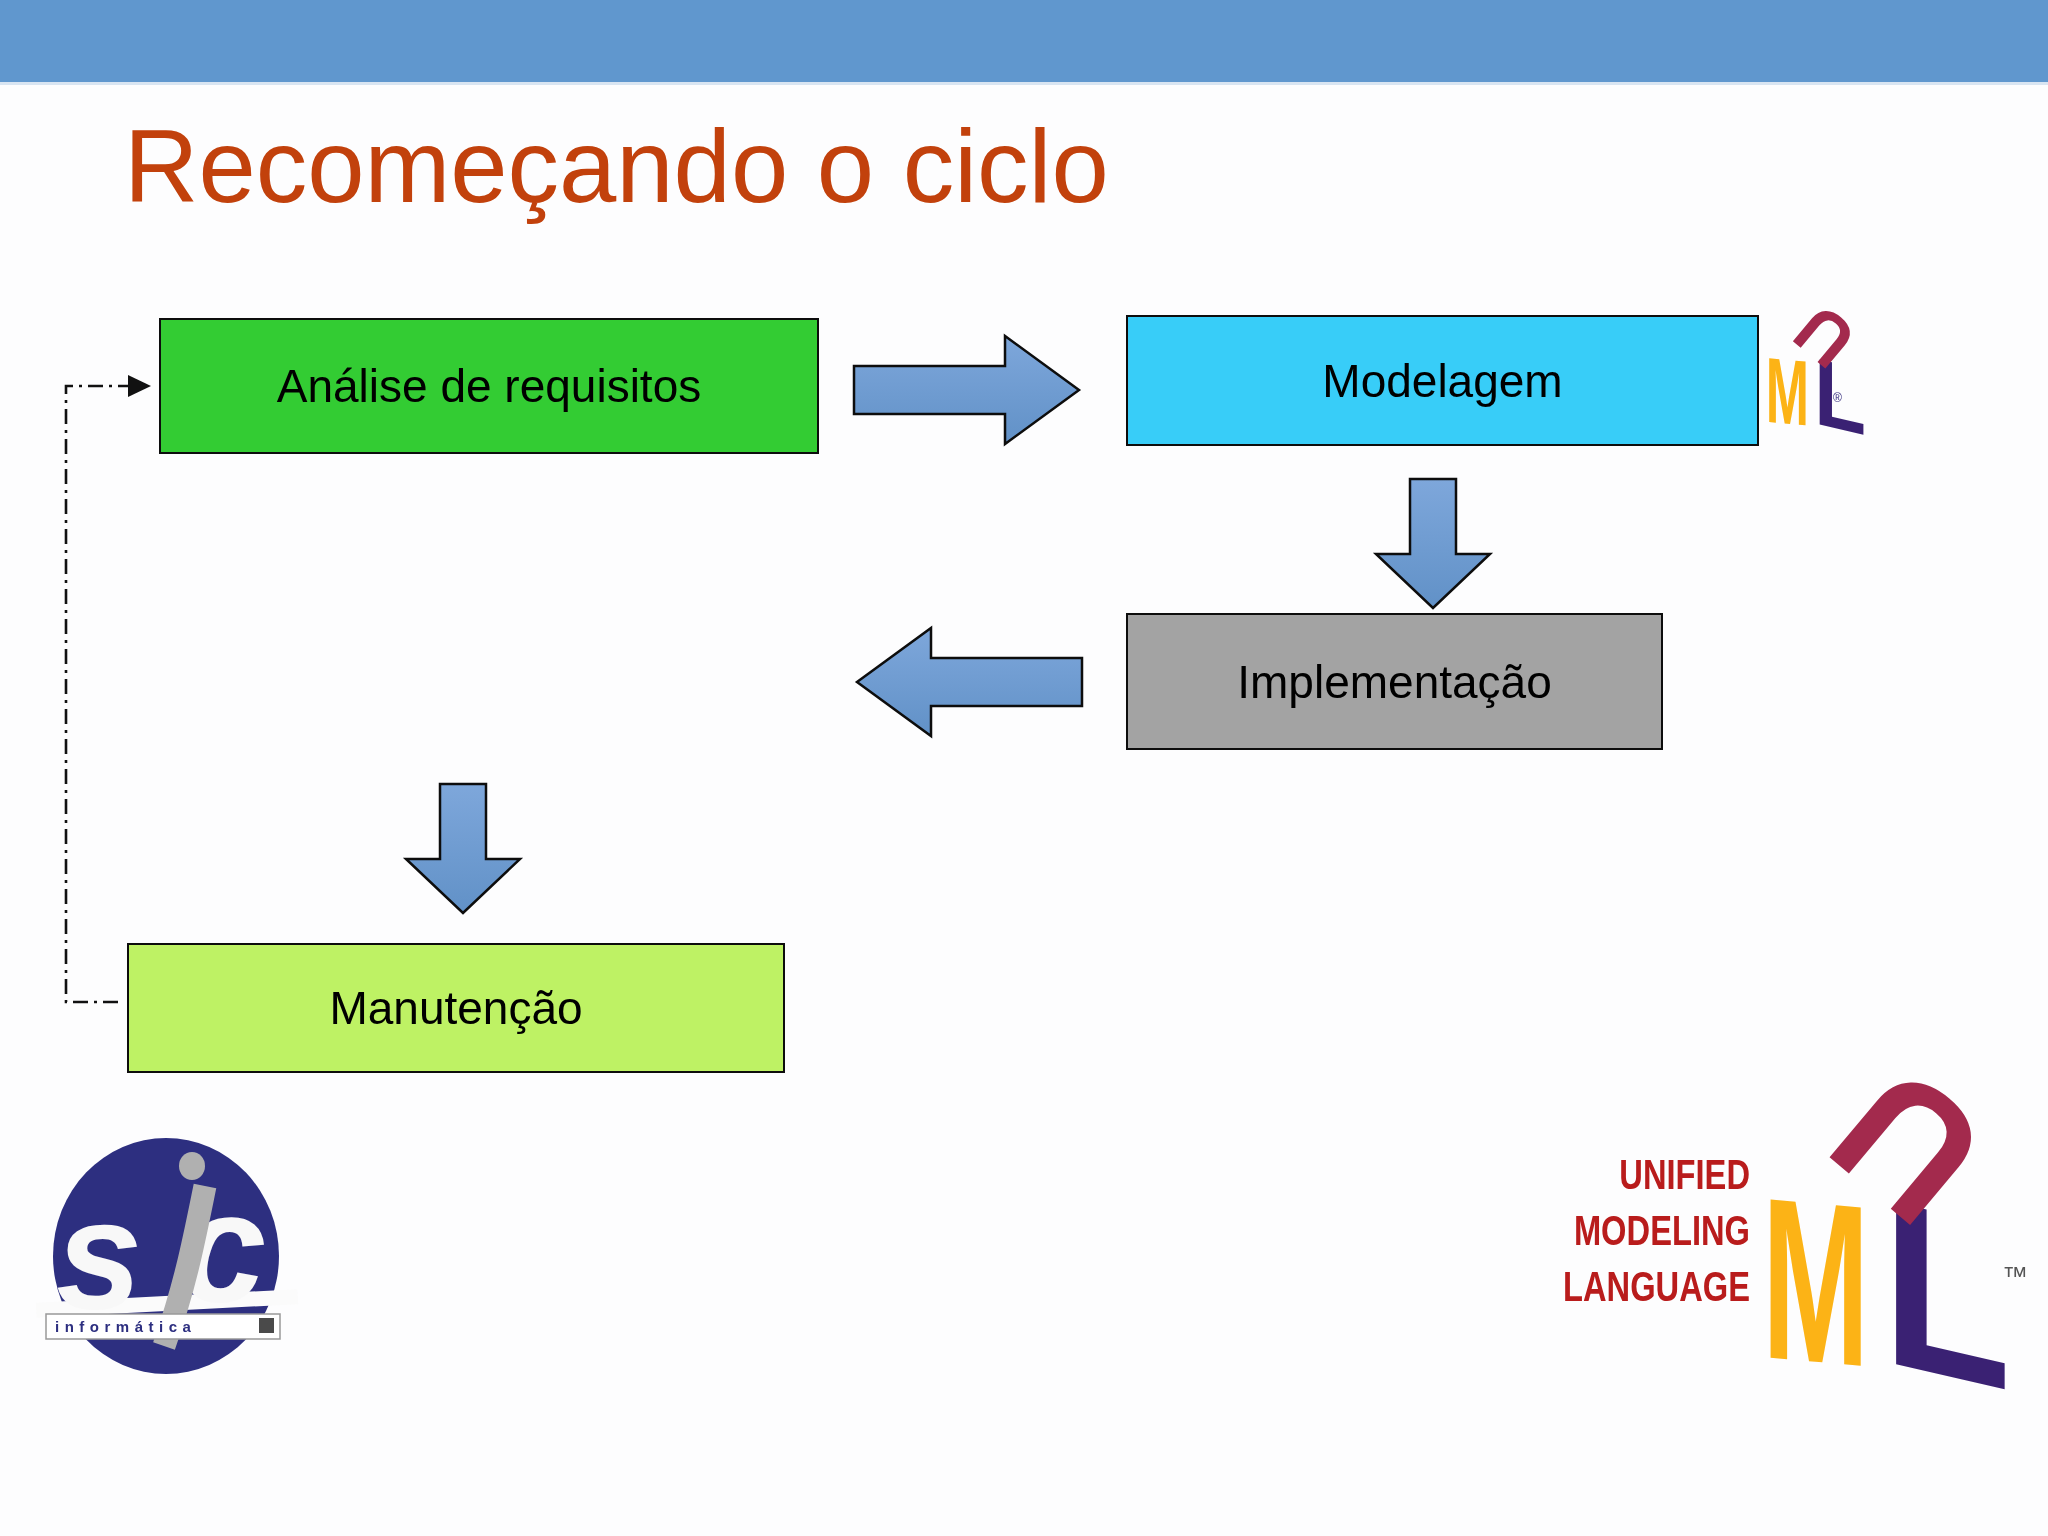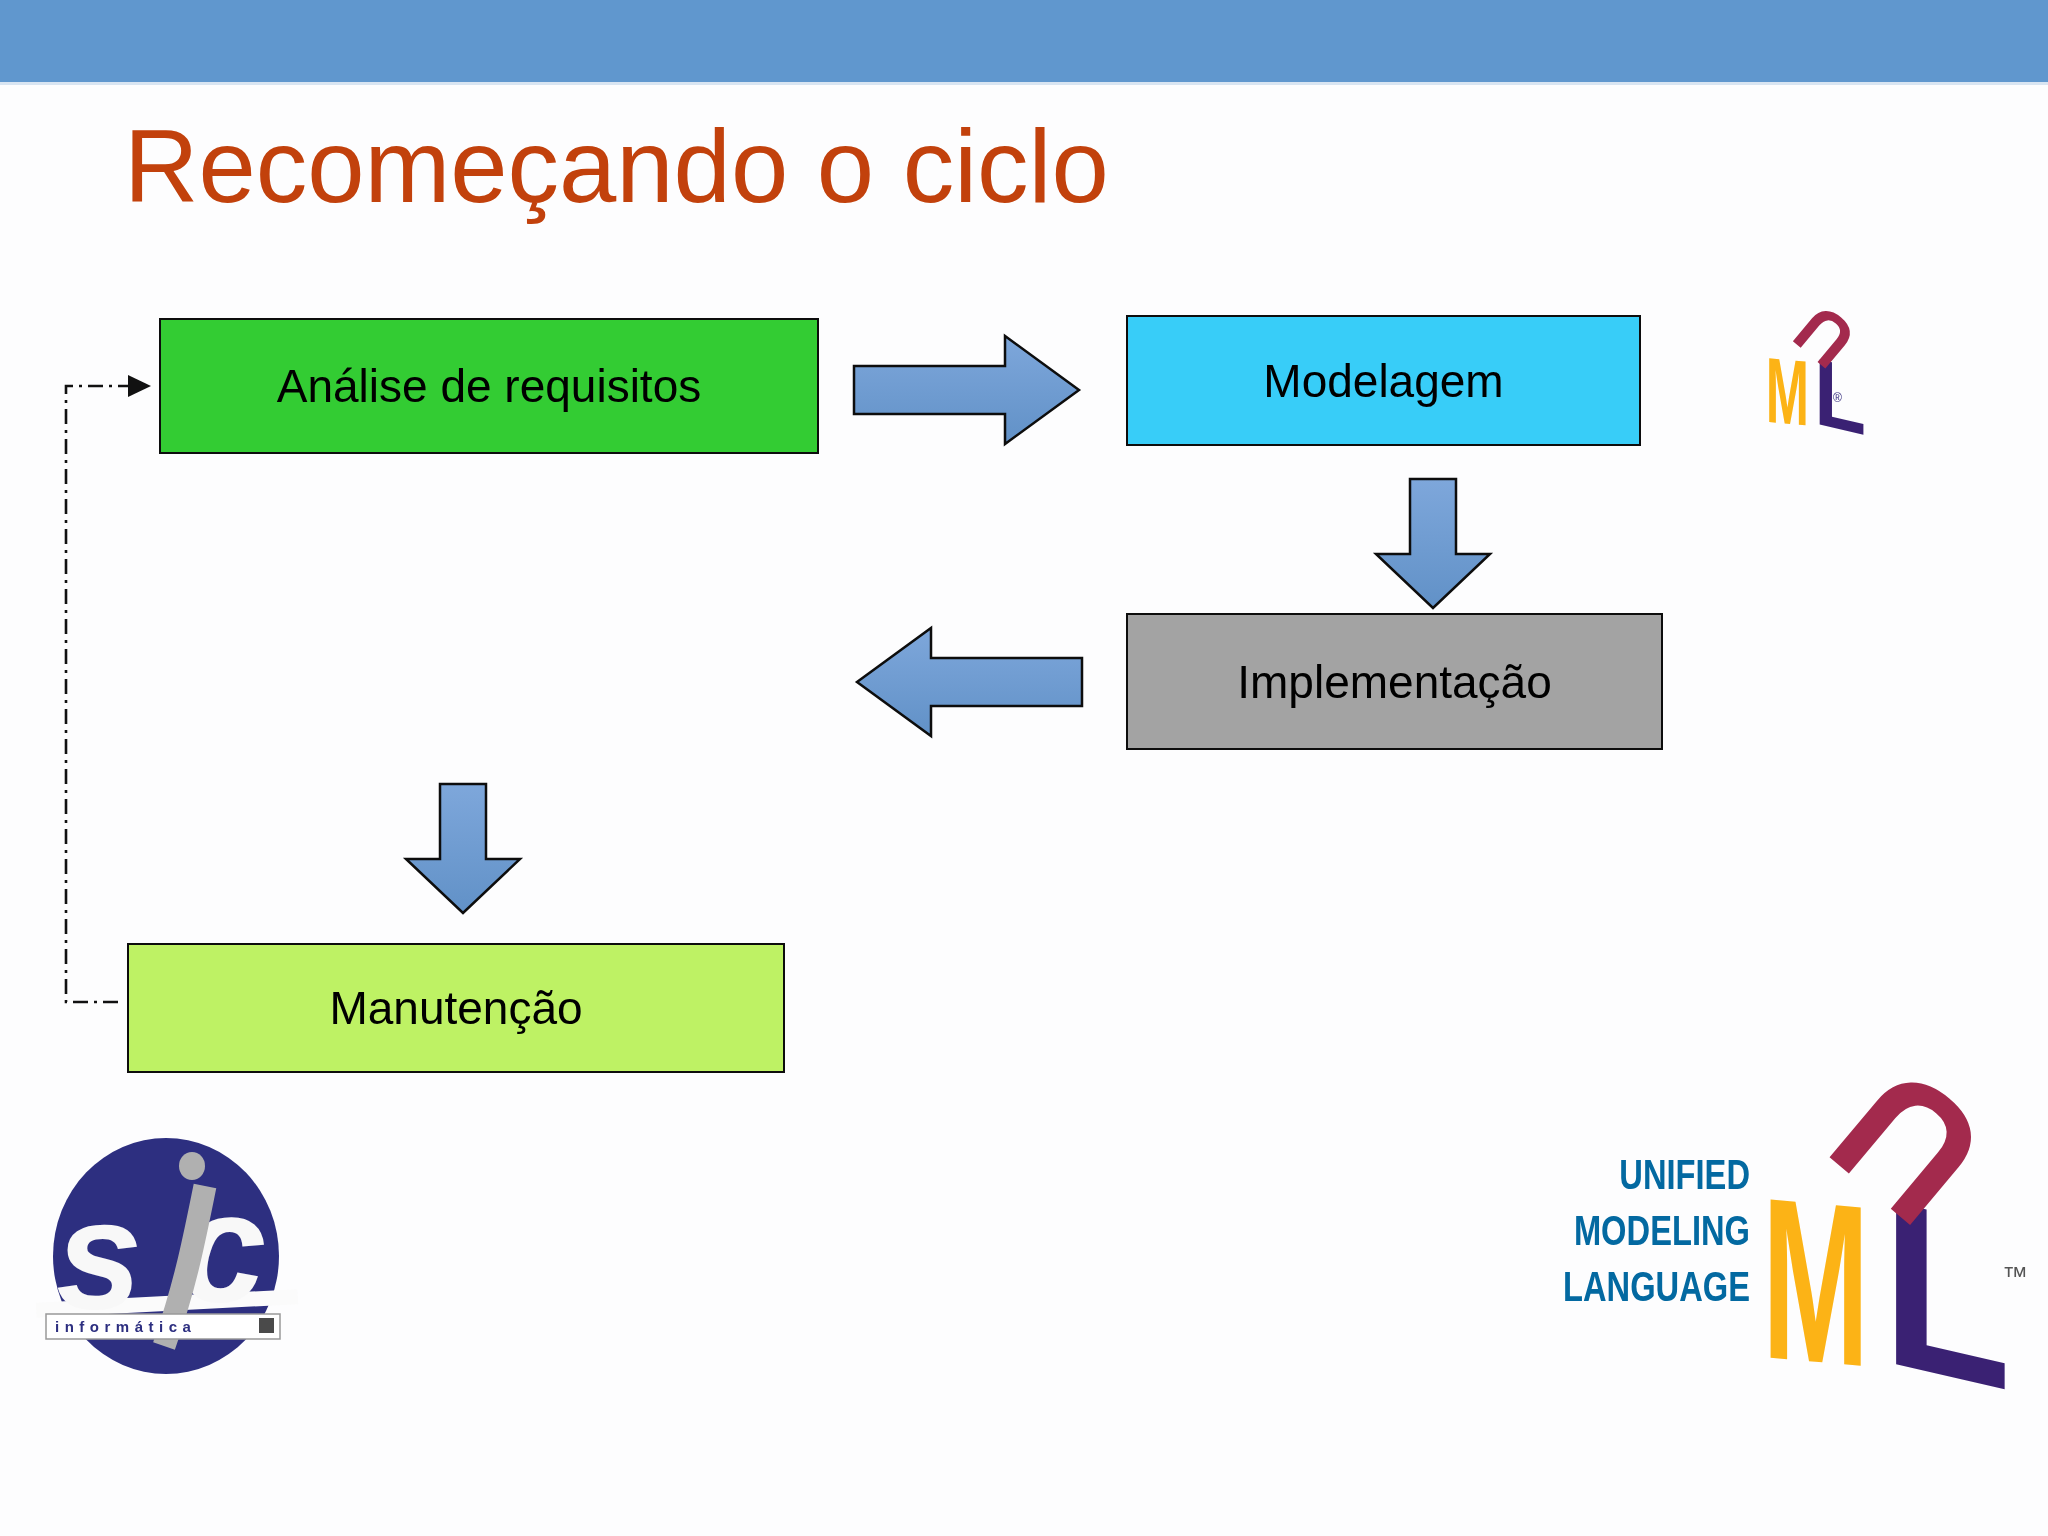--- a/index.html
+++ b/index.html
@@ -19,41 +19,41 @@
     position:absolute;left:124px;top:108px;margin:0;
     font-size:103px;font-weight:400;color:#c2410c;white-space:nowrap;
   }
 
   .box{
     position:absolute;display:flex;align-items:center;justify-content:center;
     border:2px solid #0d0d0d;box-sizing:border-box;
     font-size:46px;color:#000;text-align:center;white-space:nowrap;margin-left:9px;
   }
   #box-analise       {left:150px; top:318px; width:660px; height:136px; background:#33CC33;}
-  #box-modelagem     {left:1117px;top:315px; width:515px; height:131px; background:#38CDF8;}
+  #box-modelagem     {left:1117px;top:315px; width:633px; height:131px; background:#38CDF8;}
   #box-implementacao {left:1117px;top:613px; width:537px; height:137px; background:#a3a3a3;}
   #box-testes        {left:143px; top:615px; width:655px; height:137px; background:#FFFF00;}
   #box-manutencao    {left:118px; top:943px; width:658px; height:130px; background:#bef264;}
 
   svg{position:absolute;overflow:visible;display:block;}
   #arrow-right {left:853px; top:330px;}
   #arrow-left  {left:853px; top:622px;}
   #arrow-down-1{left:1368px;top:478px;}
   #arrow-down-2{left:398px; top:783px;}
   #feedback-line{left:0;top:0;}
 
   #uml-logo-small{left:1764px;top:300px;width:105px;height:137px;}
   #uml-logo-large{left:1758px;top:1055px;width:260px;height:340px;}
   #sic-logo{left:42px;top:1128px;width:250px;height:262px;}
 
   .cube-text{font-family:"Liberation Sans", sans-serif;font-weight:bold;}
 
   .wordmark{
     position:absolute;left:1340px;top:1146px;width:410px;
-    color:#0369a1;font-weight:700;font-size:43px;line-height:56px;
+    color:#b91c1c;font-weight:700;font-size:43px;line-height:56px;
     text-align:right;
   }
   .wordmark .line{transform:scaleX(0.76);transform-origin:100% 50%;white-space:nowrap;}
 </style>
 </head>
 <body>
 
 <div class="slide">
 
   <div class="topbar"></div>

